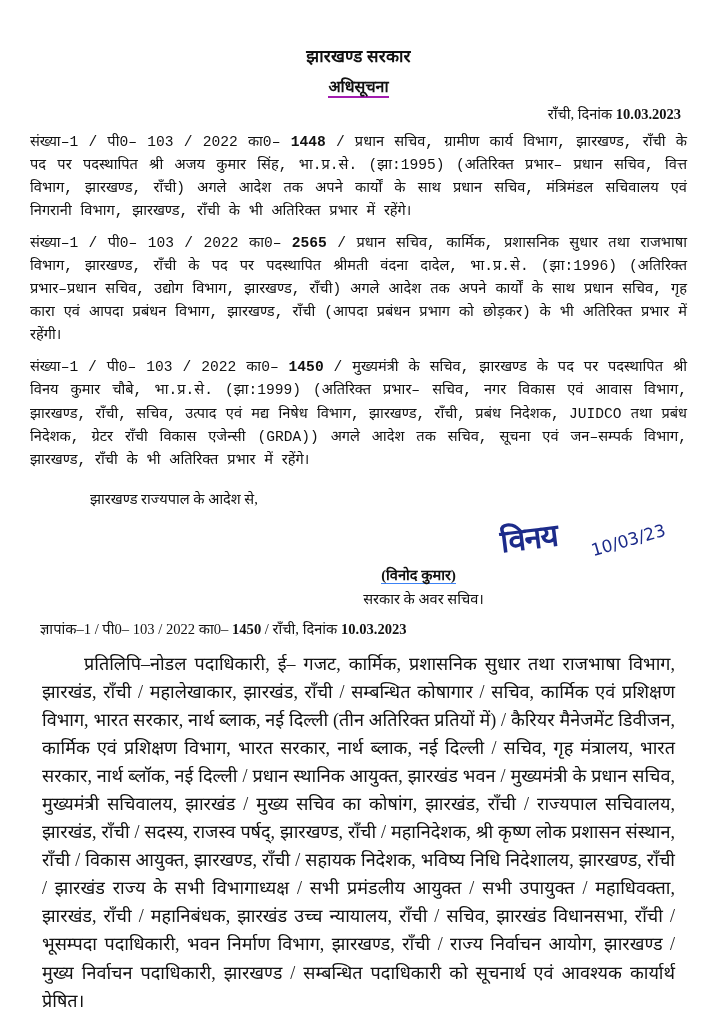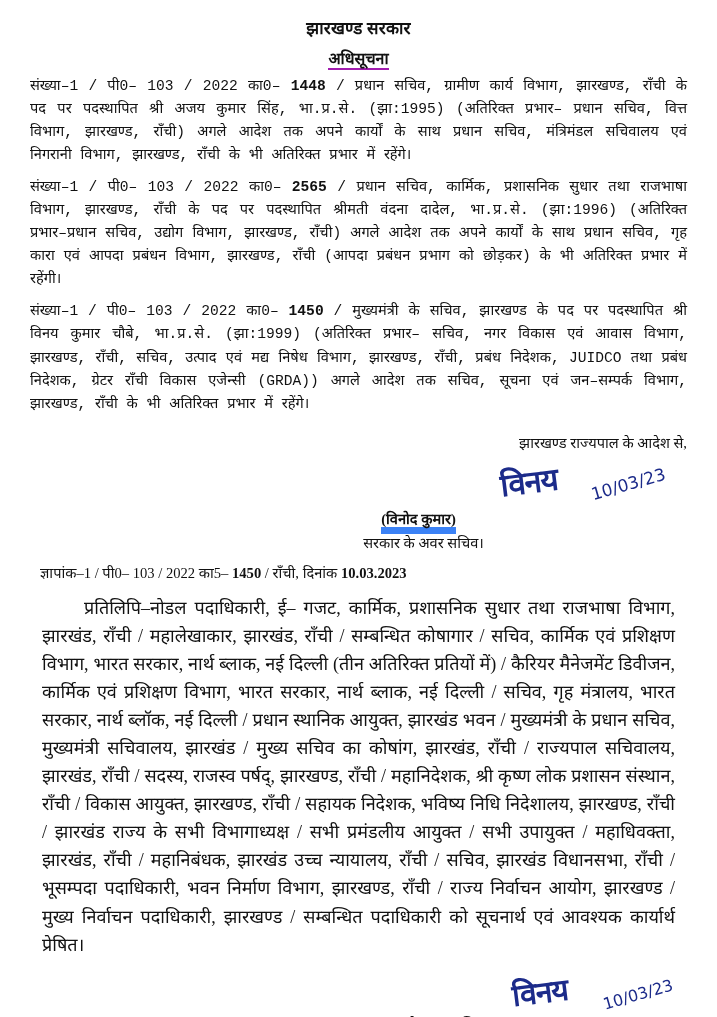--- a/index.html
+++ b/index.html
@@ -12,21 +12,21 @@
     height: 1017px;
     font-family: "Liberation Serif", "DejaVu Serif", serif;
     color: #111111;
     position: relative;
     overflow: hidden;
   }
   .page {
     width: 717px;
     height: 830px;
     box-sizing: border-box;
-    padding: 12px 30px 10px 30px;
+    padding: 40px 30px 10px 30px;
     position: relative;
   }
   .gov-title {
     text-align: center;
     font-weight: bold;
     font-size: 17px;
     letter-spacing: 0.2px;
     margin: 4px 0 2px 0;
   }
   .dept-title {
@@ -60,21 +60,21 @@
     line-height: 1.58;
     text-align: justify;
     margin: 0 0 9px 0;
     text-justify: inter-word;
     font-family: Liberation Mono, monospace;
   }
   .para .b {
     font-weight: bold;
   }
   .order-line {
-    text-align: right;
+    text-align: left;
     font-size: 14.6px;
     margin: 16px 0 12px 0;
     padding-left: 60px;
   }
   .sign-block {
     margin-top: 2px;
     height: 62px;
     position: relative;
   }
   .signature {
@@ -101,21 +101,21 @@
     position: absolute;
     left: 0;
     right: 0;
     top: 44px;
     text-align: center;
     padding-left: 120px;
     font-weight: bold;
     font-size: 14.6px;
   }
   .signer-name .u {
-    border-bottom: 7px solid #3b82f6;
+    border-bottom: 1px solid #3b82f6;
   }
   .signer-desig {
     text-align: center;
     font-size: 14.6px;
     padding-left: 130px;
     margin: 6px 0 10px 0;
     font-weight: 500;
   }
   .memo-line {
     font-size: 14.6px;
@@ -172,20 +172,24 @@
 </style>
 </head>
 <body>
 
 <div class="page">
 
   <div class="gov-title">झारखण्ड सरकार</div>
 
   <div class="notif-heading"><span class="inner">अधिसूचना</span></div>
 
+  <div class="place-date">
+    <span>राँची, दिनांक</span>
+    <span class="bold">10.03.2023</span>
+  </div>
 
   <div class="para">
     <span>संख्या–1 / पी0– 103 / 2022 का0–</span>
     <span class="b">1448</span>
     <span>/ प्रधान सचिव, ग्रामीण कार्य विभाग, झारखण्ड, राँची के पद पर पदस्थापित श्री अजय कुमार सिंह, भा.प्र.से. (झा:1995) (अतिरिक्त प्रभार– प्रधान सचिव, वित्त विभाग, झारखण्ड, राँची) अगले आदेश तक अपने कार्यों के साथ प्रधान सचिव, मंत्रिमंडल सचिवालय एवं निगरानी विभाग, झारखण्ड, राँची के भी अतिरिक्त प्रभार में रहेंगे।</span>
   </div>
 
   <div class="para">
     <span>संख्या–1 / पी0– 103 / 2022 का0–</span>
     <span class="b">2565</span>
@@ -203,21 +207,21 @@
   <div class="sign-block">
     <div class="signature">विनय</div>
     <div class="sign-date">10/03/23</div>
     <div class="signer-name"><span class="u">(विनोद कुमार)</span></div>
   </div>
 
   <div class="signer-desig">सरकार के अवर सचिव।</div>
 
   <div class="memo-line">
     <span>ज्ञापांक–1 / पी0– 103 / 2022</span>
-    <span>का5–</span>
+    <span>का0–</span>
     <span class="b">1450</span>
     <span>/ राँची, दिनांक</span>
     <span class="b">10.03.2023</span>
   </div>
 
   <div class="copy-para"><span class="indent"></span><span>प्रतिलिपि–नोडल पदाधिकारी, ई– गजट, कार्मिक, प्रशासनिक सुधार तथा राजभाषा विभाग, झारखंड, राँची / महालेखाकार, झारखंड, राँची / सम्बन्धित कोषागार / सचिव, कार्मिक एवं प्रशिक्षण विभाग, भारत सरकार, नार्थ ब्लाक, नई दिल्ली (तीन अतिरिक्त प्रतियों में) / कैरियर मैनेजमेंट डिवीजन, कार्मिक एवं प्रशिक्षण विभाग, भारत सरकार, नार्थ ब्लाक, नई दिल्ली / सचिव, गृह मंत्रालय, भारत सरकार, नार्थ ब्लॉक, नई दिल्ली / प्रधान स्थानिक आयुक्त, झारखंड भवन / मुख्यमंत्री के प्रधान सचिव, मुख्यमंत्री सचिवालय, झारखंड / मुख्य सचिव का कोषांग, झारखंड, राँची / राज्यपाल सचिवालय, झारखंड, राँची / सदस्य, राजस्व पर्षद्, झारखण्ड, राँची / महानिदेशक, श्री कृष्ण लोक प्रशासन संस्थान, राँची / विकास आयुक्त, झारखण्ड, राँची / सहायक निदेशक, भविष्य निधि निदेशालय, झारखण्ड, राँची / झारखंड राज्य के सभी विभागाध्यक्ष / सभी प्रमंडलीय आयुक्त / सभी उपायुक्त / महाधिवक्ता, झारखंड, राँची / महानिबंधक, झारखंड उच्च न्यायालय, राँची / सचिव, झारखंड विधानसभा, राँची / भूसम्पदा पदाधिकारी, भवन निर्माण विभाग, झारखण्ड, राँची / राज्य निर्वाचन आयोग, झारखण्ड / मुख्य निर्वाचन पदाधिकारी, झारखण्ड / सम्बन्धित पदाधिकारी को सूचनार्थ एवं आवश्यक कार्यार्थ प्रेषित।</span></div>
 
   <div class="sign-block2">
     <div class="signature2">विनय</div>
     <div class="sign-date2">10/03/23</div>

